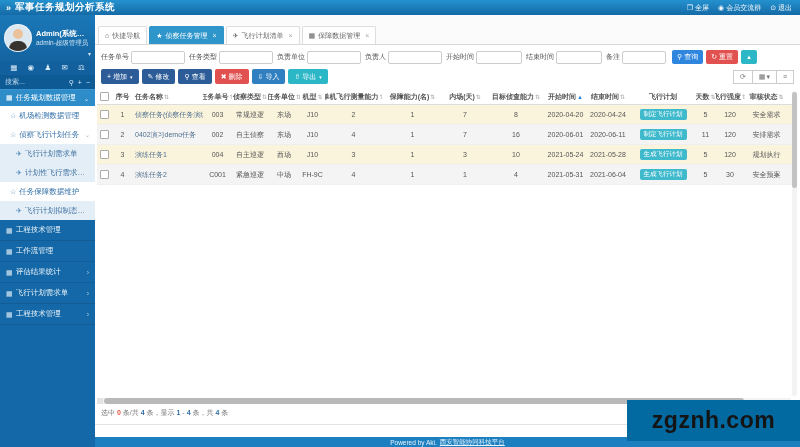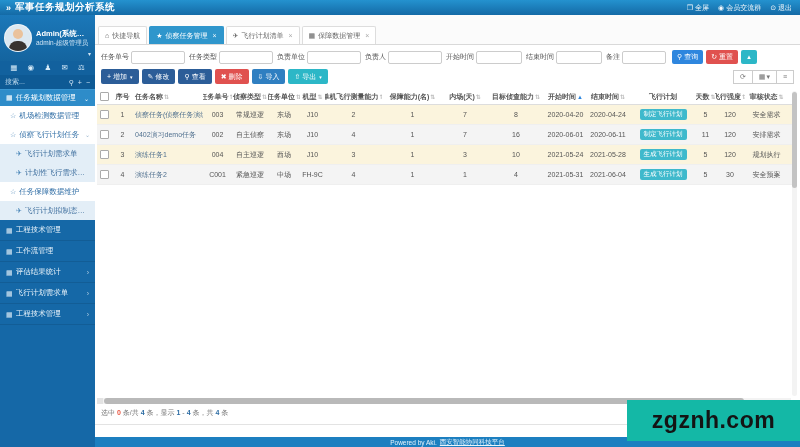--- a/index.html
+++ b/index.html
@@ -98,21 +98,21 @@
   .vthumb{position:absolute;top:1px;left:0;width:5px;height:96px;background:#c3c3c3;border-radius:3px;cursor:pointer;}
   .hscroll{position:absolute;left:2px;top:383px;width:694px;height:6px;background:#f3f3f3;}
   .hthumb{position:absolute;left:7px;top:0;height:6px;width:640px;background:#b9b9b9;border-radius:3px;cursor:pointer;}
   .harrow{position:absolute;left:0;top:0;width:6px;height:6px;background:#e3e3e3;}
   .pgn{position:absolute;left:6px;top:393px;font-size:7px;color:#777;white-space:nowrap;}
   .divider{position:absolute;left:0;top:409px;width:705px;border-top:1px solid #e3e3e3;}
   .footer{position:absolute;left:0;top:422px;width:705px;height:10px;background:#1c7fc0;color:#e8f4fb;
           font-size:6.5px;display:flex;align-items:center;justify-content:center;gap:3px;}
   .footer .flink{text-decoration:underline;cursor:pointer;}
 
-  .wm{position:absolute;left:627px;top:400px;width:173px;height:41px;background:#14b8a6;z-index:50;
+  .wm{position:absolute;left:627px;top:400px;width:173px;height:41px;background:#0369a1;z-index:50;
       display:flex;align-items:center;justify-content:center;font-weight:bold;font-size:23px;color:#141414;
       letter-spacing:.5px;}
 </style>
 </head>
 <body>
 
 <div id="app">
 
   <div class="topbar">
     <span class="logo">»</span>

